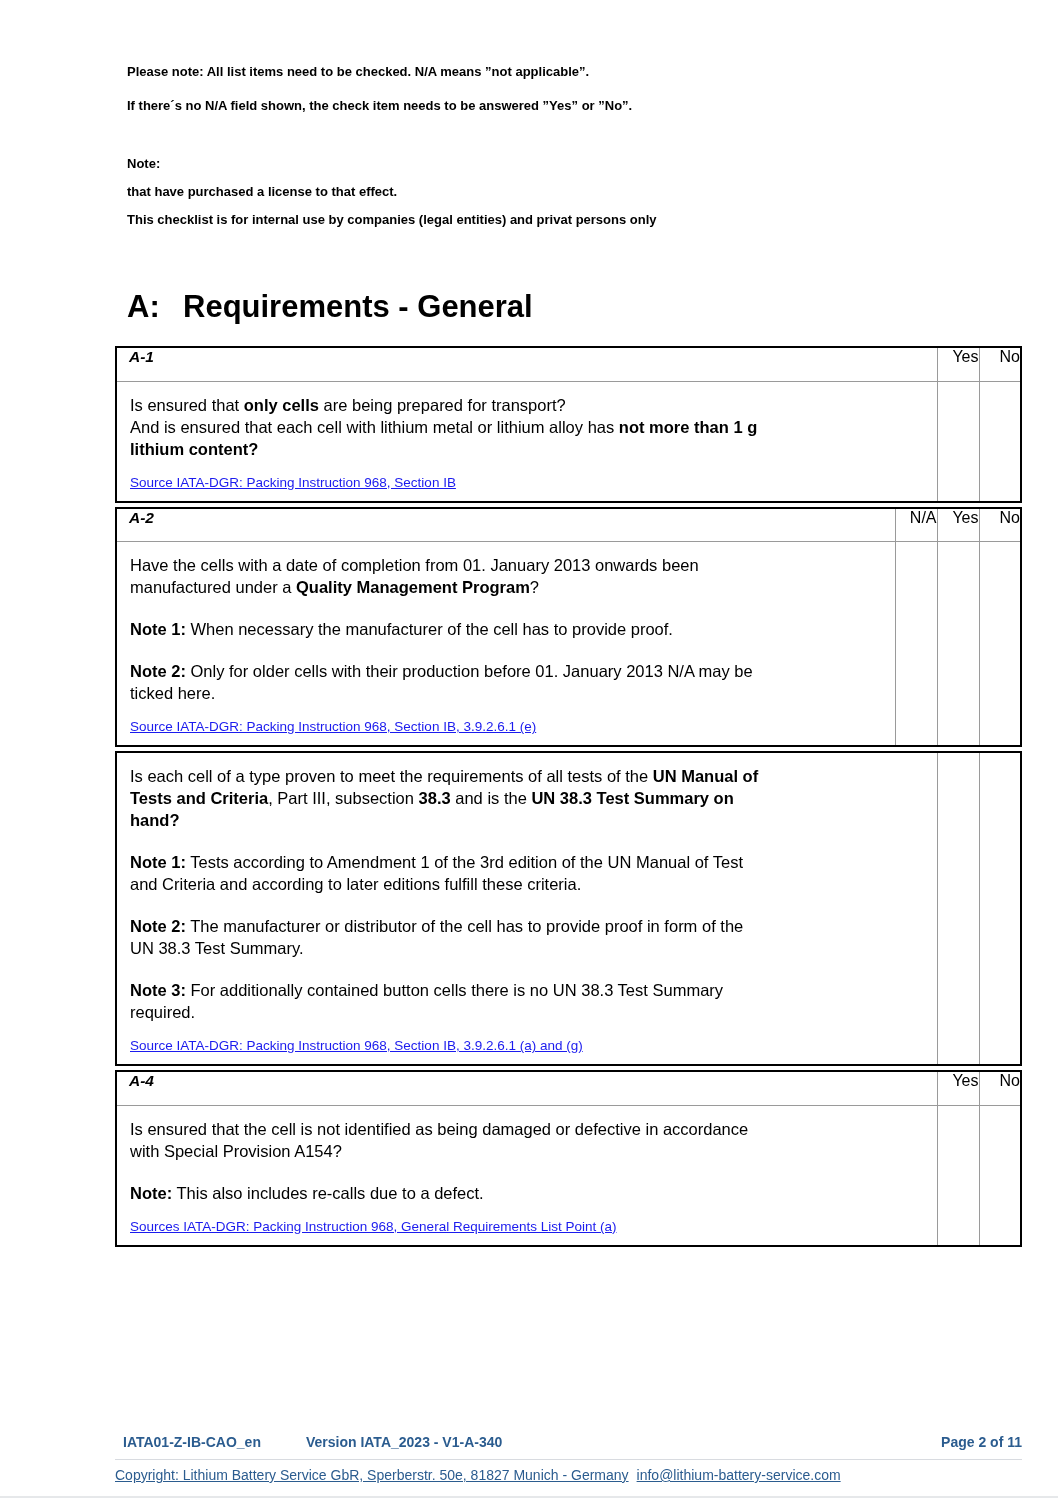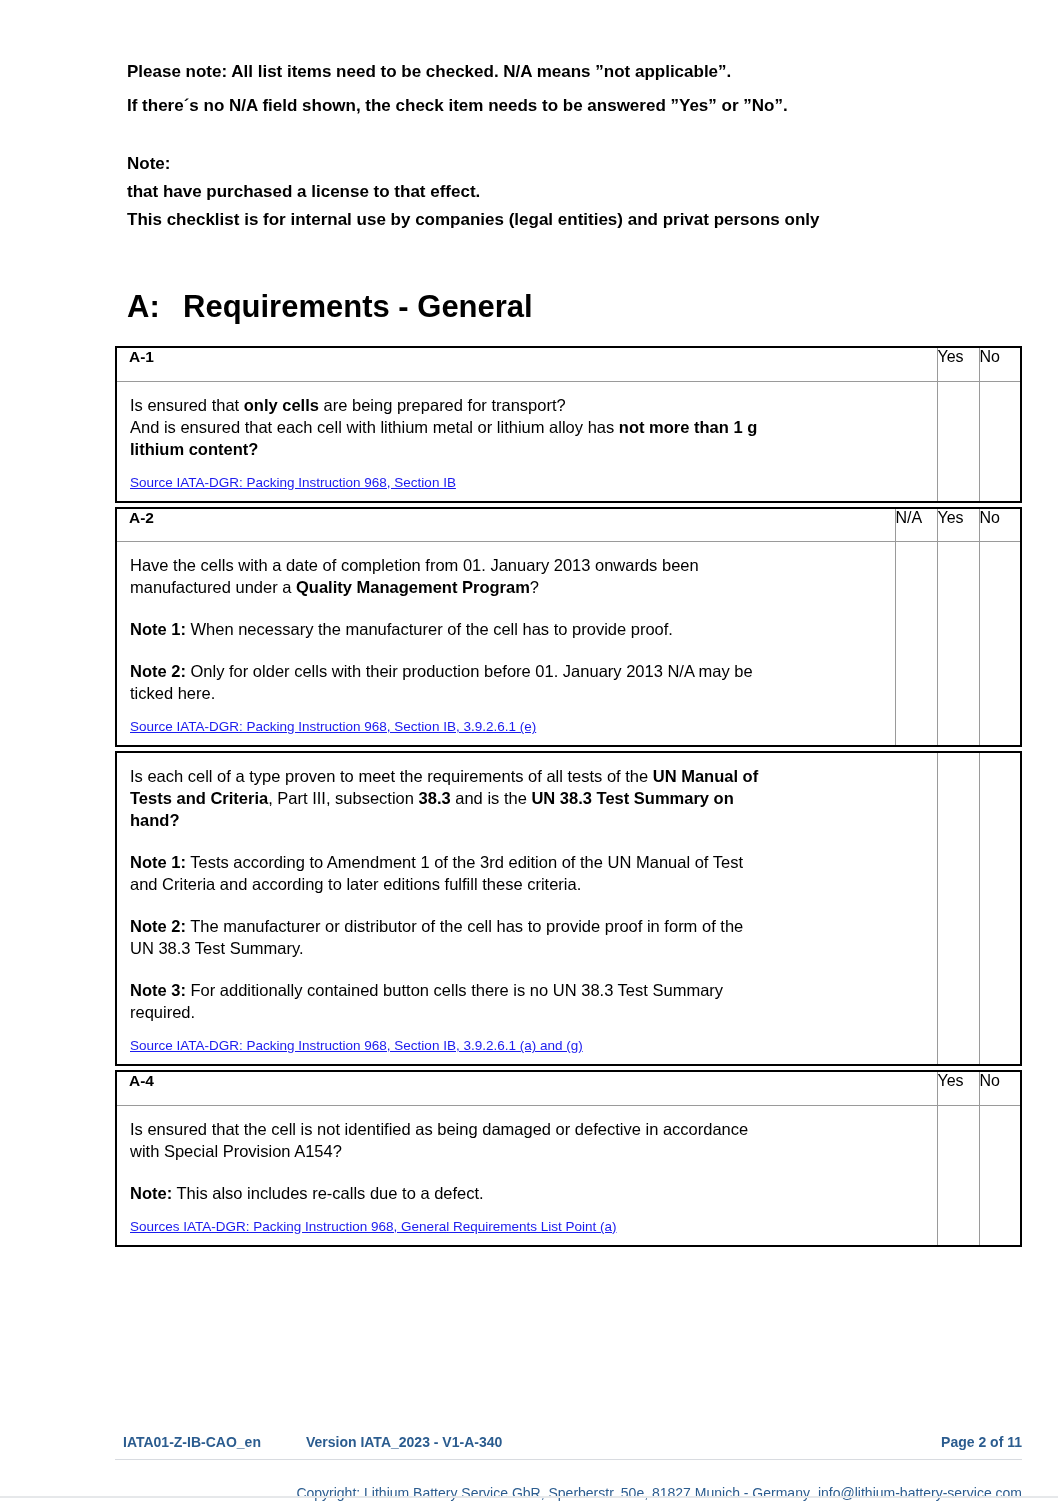--- a/index.html
+++ b/index.html
@@ -5,49 +5,49 @@
 <style>
   * { margin:0; padding:0; box-sizing:border-box; }
   html,body { background:#ffffff; }
   body {
     width:1058px; height:1504px; position:relative; overflow:hidden;
     font-family:"Liberation Sans", sans-serif; color:#000;
   }
   .content { position:absolute; left:115px; top:0; width:907px; }
 
   
-  .intro { padding-top:61px; padding-left:12px; font-weight:bold; font-size:17px; }
+  .intro { padding-top:61px; padding-left:12px; font-weight:bold; font-size:13px; }
   .intro p.lead { line-height:21px; margin-bottom:13px; }
   .note-block { margin-top:34px; line-height:28px; }
 
   
   h1.section { margin:55px 0 8px 12px; font-size:31px; font-weight:bold; }
   h1.section .prefix { display:inline-block; width:56px; }
 
   
   .checklist { margin-top:21px; }
   table.item {
     border-collapse:collapse; width:907px; margin-bottom:4px;
     table-layout:fixed; border:2px solid #000;
   }
   table.item td { border:1px solid var(--grid, #9a9a9a); vertical-align:top; }
-  td.cell-id { font-weight:bold; font-size:15.5px; padding:0 12px; height:34px; vertical-align:middle; }
-  td.cell-h  { font-size:16px; text-align:left; vertical-align:middle; font-weight:normal; }
+  td.cell-id { font-weight:bold; font-size:15.5px; padding:0 12px; height:34px; vertical-align:middle;font-style:italic; }
+  td.cell-h  { font-size:16px; text-align:right; vertical-align:middle; font-weight:normal; }
   td.cell-q  { padding:12px 14px 10px 13px; font-size:16.5px; line-height:22px; }
   td.cell-q p { margin:0 0 20px 0; }
   td.cell-q p:last-of-type { margin-bottom:14px; }
   .source { font-size:13.5px; color:var(--link, #1b1bee); line-height:17px;text-decoration:underline; }
 
   
   .footer { position:absolute; left:115px; top:1434px; width:907px; color:var(--footer-blue, #2b5c8f); font-size:14px; }
   .footer-row1 { display:flex; align-items:baseline; font-weight:bold; padding-left:8px; }
   .footer-version { margin-left:45px; }
   .footer-spacer { flex:1; }
   .footer-sep { border-top:1px solid #d8dbe0; margin-top:9px; }
-  .footer-copy { margin-top:25px; text-align:right; font-weight:normal; }
+  .footer-copy { margin-top:7px; text-align:left; font-weight:normal;text-decoration:underline; }
   .footer-email { margin-left:8px; }
   .bottom-line { position:absolute; left:0; top:1496px; width:1058px; border-top:2px solid #e6e8ea; }
 </style>
 </head>
 <body>
 
 <div class="content">
 
   <div class="intro">
     <p class="lead">Please note: All list items need to be checked. N/A means ”not applicable”.</p>

